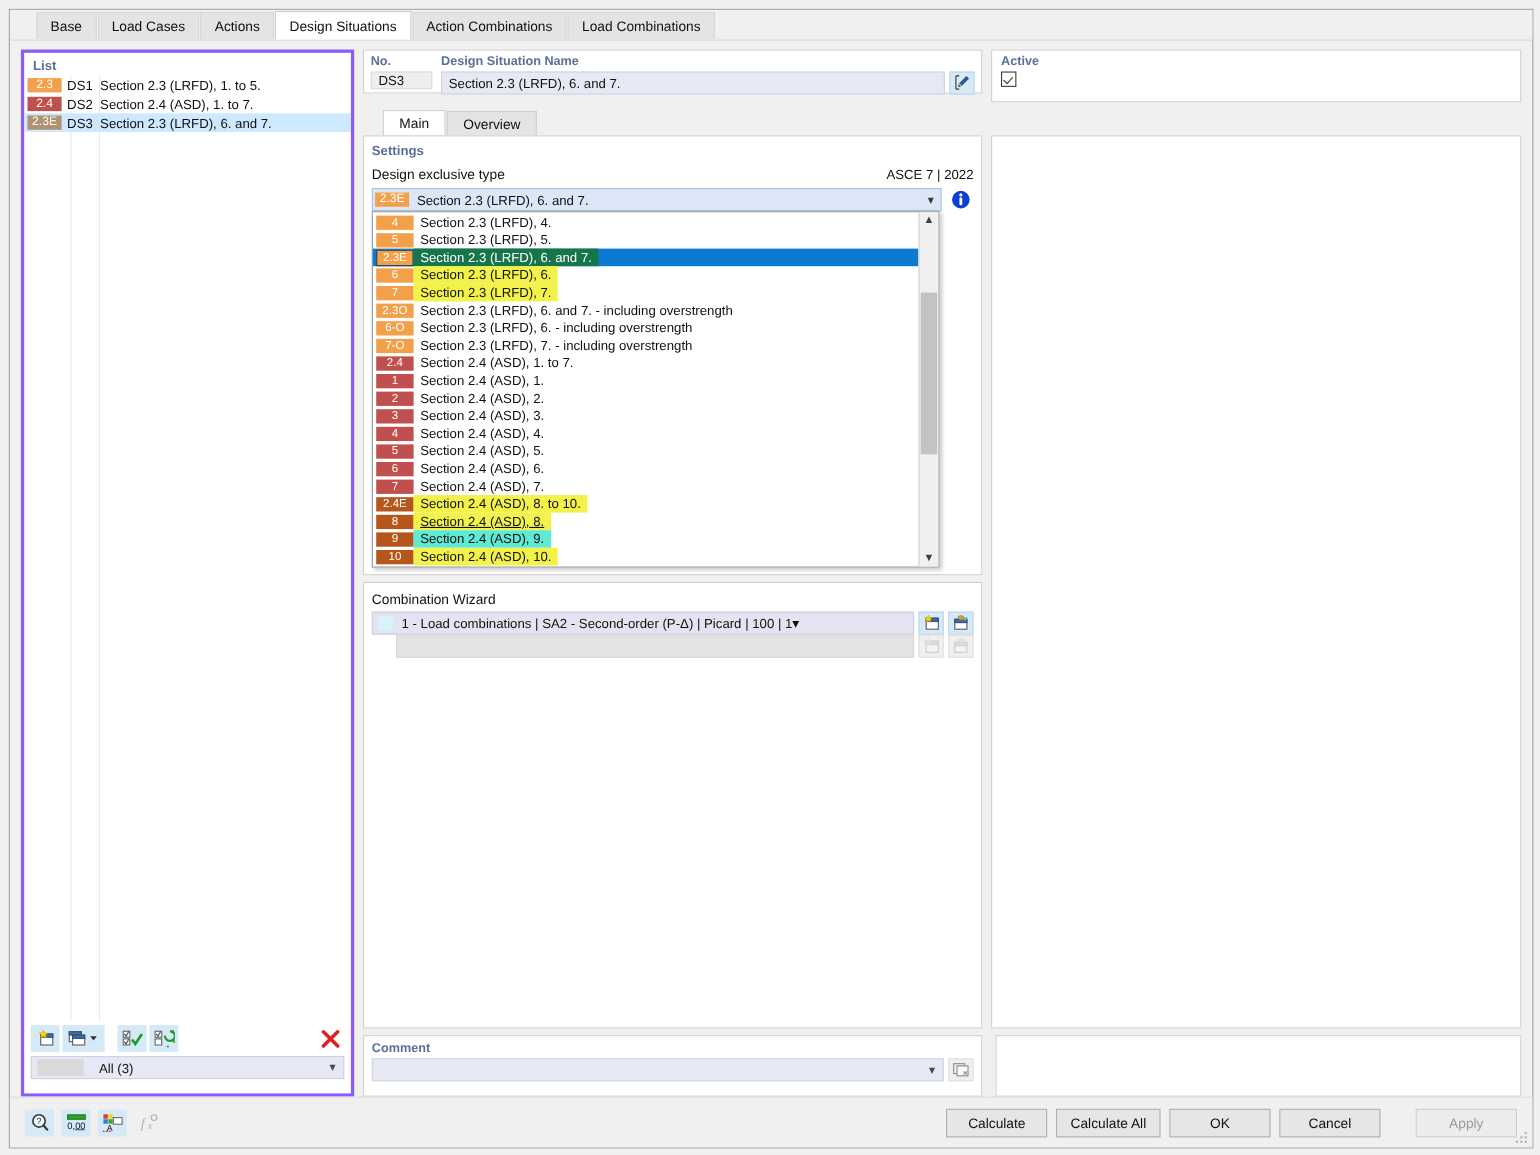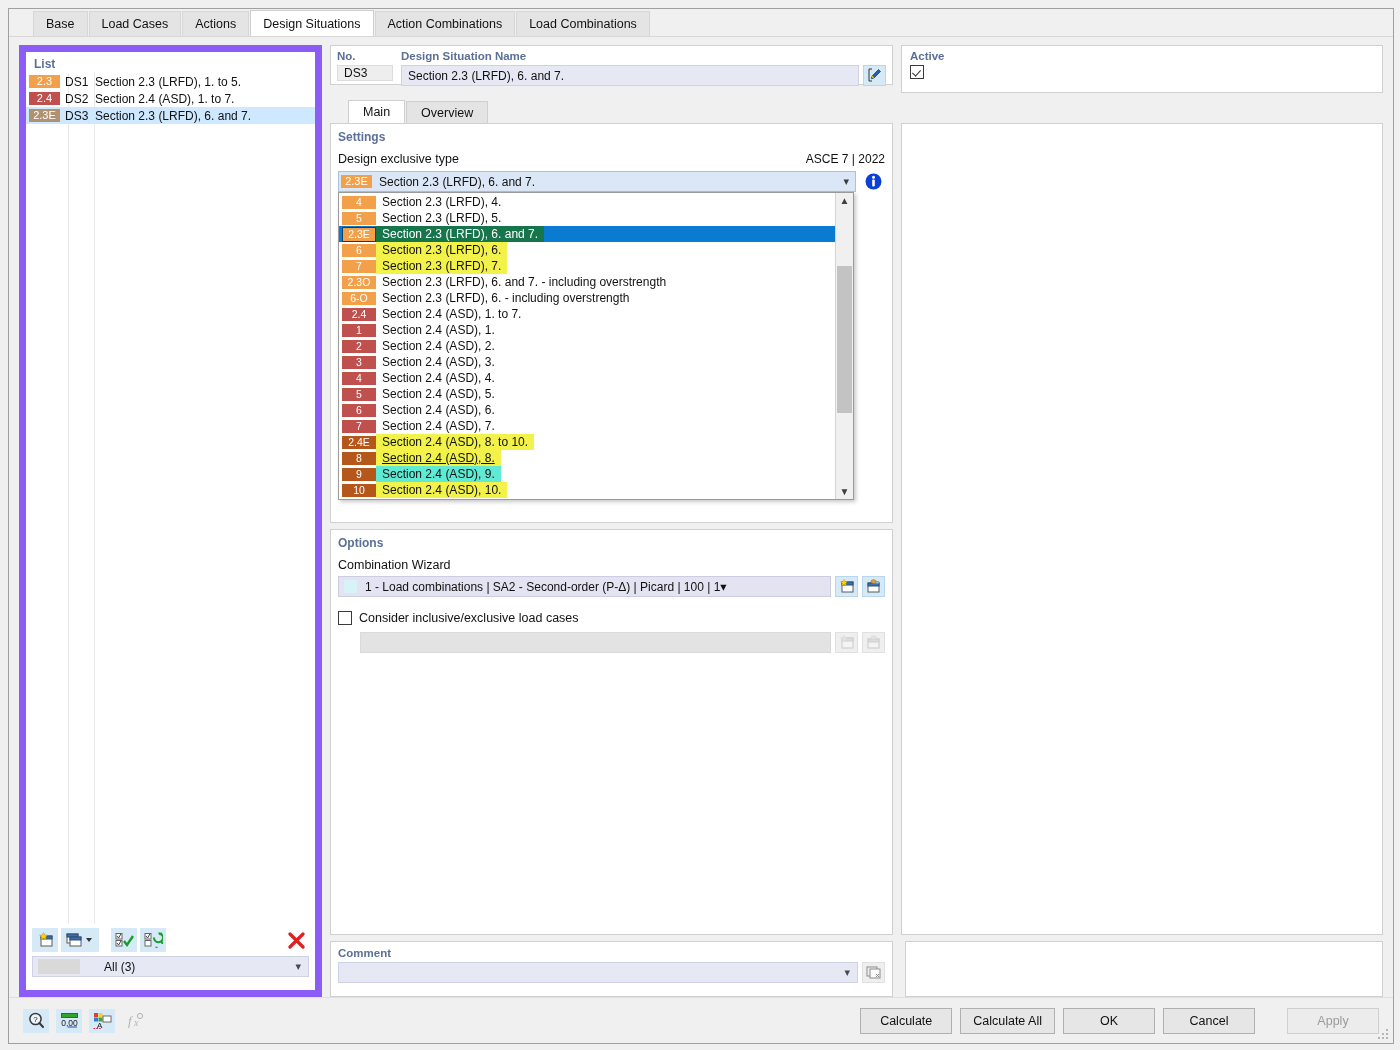--- a/index.html
+++ b/index.html
@@ -50,21 +50,21 @@
     border:1px solid #d7d7d7;border-bottom:none;margin-right:1px;font-size:12.5px;
     color:#111;box-sizing:border-box;
   }
   .tab.active{background:#ffffff;height:26px;line-height:26px;border-color:#cfcfcf;position:relative;z-index:2;}
 
   
   .content{flex:1 1 auto;display:flex;padding:8px 10px 0 10px;box-sizing:border-box;gap:8px;min-height:0;}
 
   
   .left-panel{
-    width:303px;flex:0 0 303px;background:#ffffff;border:7px solid #8b5cf6;
+    width:303px;flex:0 0 303px;background:#ffffff;border:3px solid #8b5cf6;
     display:flex;flex-direction:column;box-sizing:border-box;
   }
   .panel-cap{color:#5b7098;font-weight:bold;font-size:12px;padding:5px 0 2px 8px;}
   .list-area{flex:1 1 auto;position:relative;overflow:hidden;}
   .col-div{position:absolute;top:0;bottom:0;width:1px;background:#e8e8e8;}
   .row{
     display:flex;align-items:center;height:17px;position:relative;z-index:1;
     font-size:12px;
   }
   .row.sel{background:#cde8ff;}
@@ -82,21 +82,21 @@
     display:flex;align-items:center;justify-content:center;box-sizing:border-box;position:relative;
   }
   .tbtn.wide{width:38px;}
   .tbtn.plain{background:transparent;border-color:transparent;}
   .filter-row{flex:0 0 auto;height:28px;padding:0 6px 6px 6px;}
   .filter-sel{
     height:21px;background:#e6e8f4;border:1px solid #cfd2e4;display:flex;align-items:center;
     font-size:12px;box-sizing:border-box;
   }
   .filter-swatch{width:42px;height:15px;background:#d9d9d9;margin-left:5px;}
-  .filter-label{margin-left:24px;}
+  .filter-label{margin-left:14px;}
   .chev{margin-left:auto;margin-right:7px;color:#4a4a4a;font-size:11px;}
 
   
   .right-area{flex:1 1 auto;display:flex;flex-direction:column;min-width:0;gap:6px;}
   .top-strip{display:flex;gap:8px;flex:0 0 auto;}
   .card{background:#ffffff;border:1px solid #d0d0d0;box-sizing:border-box;}
   .no-card{width:563px;flex:0 0 563px;height:40px;display:flex;padding:4px 6px;box-sizing:border-box;}
   .fld{display:flex;flex-direction:column;}
   .fld-cap{color:#5b7098;font-weight:bold;font-size:11.5px;margin-bottom:3px;}
   .inp{
@@ -370,20 +370,24 @@
                         </div>
                         <div class="dd-row">
                           <div class="badge" style="background: rgb(243, 160, 74);">2.3O</div>
                           <div class="dtxt">Section 2.3 (LRFD), 6. and 7. - including overstrength</div>
                         </div>
                         <div class="dd-row">
                           <div class="badge" style="background: rgb(243, 160, 74);">6-O</div>
                           <div class="dtxt">Section 2.3 (LRFD), 6. - including overstrength</div>
                         </div>
                         <div class="dd-row">
+                          <div class="badge" style="background: rgb(243, 160, 74);">7-O</div>
+                          <div class="dtxt">Section 2.3 (LRFD), 7. - including overstrength</div>
+                        </div>
+                        <div class="dd-row">
                           <div class="badge" style="background: rgb(192, 80, 77);">2.4</div>
                           <div class="dtxt">Section 2.4 (ASD), 1. to 7.</div>
                         </div>
                         <div class="dd-row">
                           <div class="badge" style="background: rgb(192, 80, 77);">1</div>
                           <div class="dtxt">Section 2.4 (ASD), 1.</div>
                         </div>
                         <div class="dd-row">
                           <div class="badge" style="background: rgb(192, 80, 77);">2</div>
                           <div class="dtxt">Section 2.4 (ASD), 2.</div>
@@ -438,21 +442,20 @@
                   <svg width="17" height="17" viewBox="0 0 17 17">
                     <circle cx="8.5" cy="8.5" r="8" fill="#0b3fd8"></circle>
                     <circle cx="8.5" cy="4.2" r="1.5" fill="#fff"></circle>
                     <rect x="7.2" y="6.6" width="2.6" height="7" rx="1" fill="#fff"></rect>
                   </svg>
                 </div>
               </div>
             </div>
 
             <div class="sec" style="flex:1 1 auto;">
-              <div class="sec-cap">Options</div>
               <div class="opt-lbl">Combination Wizard</div>
               <div class="wiz-row">
                 <div class="wiz-combo">
                   <div class="wiz-swatch"></div>
                   <div class="wiz-txt">1 - Load combinations | SA2 - Second-order (P-Δ) | Picard | 100 | 1</div>
                   <div class="cchev">▾</div>
                 </div>
                 <div class="iconbtn">
                   <svg width="16" height="15" viewBox="0 0 16 15">
                     <rect x="3" y="3" width="11" height="10" fill="#fff" stroke="#5a5a5a"></rect>
@@ -461,24 +464,20 @@
                   </svg>
                 </div>
                 <div class="iconbtn">
                   <svg width="16" height="15" viewBox="0 0 16 15">
                     <rect x="2" y="4" width="11" height="9" fill="#fff" stroke="#5a5a5a"></rect>
                     <rect x="2" y="4" width="11" height="3" fill="#3f6fa8" stroke="#2b4f7d"></rect>
                     <path d="M8 2.5 l5 0 l0 2 l-5 0 Z" fill="#8fc7ef" stroke="#4a90c4" stroke-width=".6"></path>
                     <ellipse cx="7.6" cy="2.6" rx="2.6" ry="1.9" fill="#e0a233" stroke="#9d6d10" stroke-width=".6"></ellipse>
                   </svg>
                 </div>
-              </div>
-              <div class="chkline">
-                <div class="chkbox"></div>
-                <span>Consider inclusive/exclusive load cases</span>
               </div>
               <div class="dis-row" style="padding-left:22px;">
                 <div class="dis-inp"></div>
                 <div class="iconbtn dis">
                   <svg width="16" height="15" viewBox="0 0 16 15" opacity=".35">
                     <rect x="3" y="3" width="11" height="10" fill="#fff" stroke="#888"></rect>
                     <rect x="3" y="3" width="11" height="3" fill="#bbb" stroke="#999"></rect>
                     <path d="M3 0 L4.1 2.2 L6.5 2.4 L4.7 4 L5.2 6.4 L3 5.2 L0.8 6.4 L1.3 4 L-0.5 2.4 L1.9 2.2 Z" transform="translate(2,0.2)" fill="#ccc" stroke="#aaa" stroke-width=".4"></path>
                   </svg>
                 </div>

